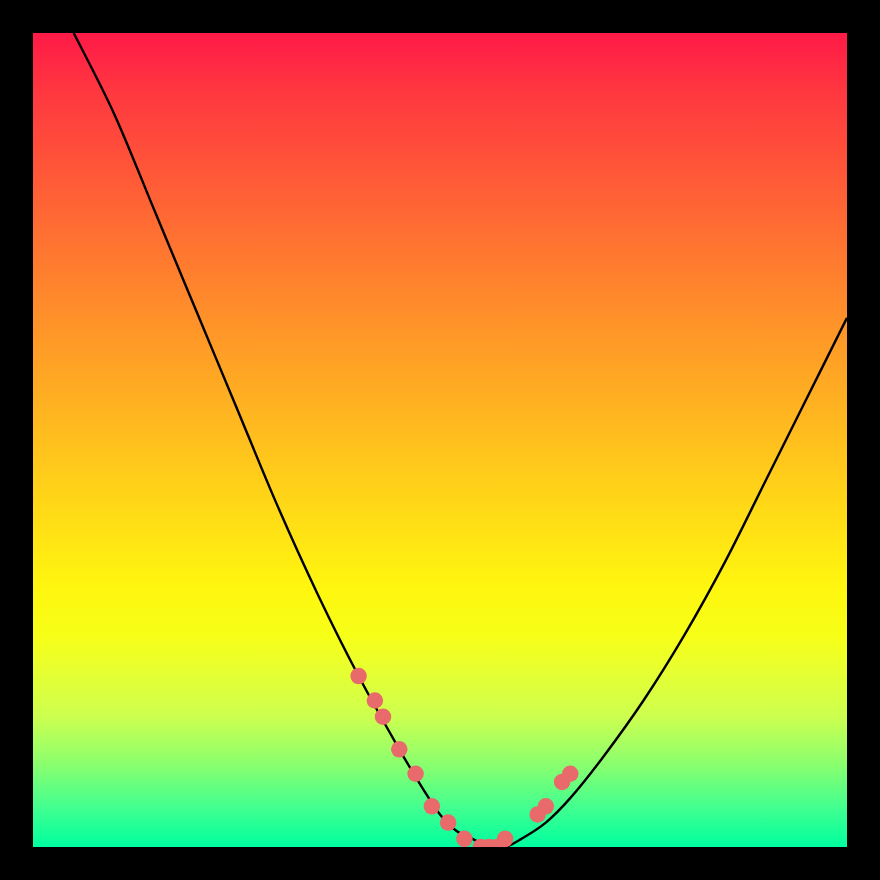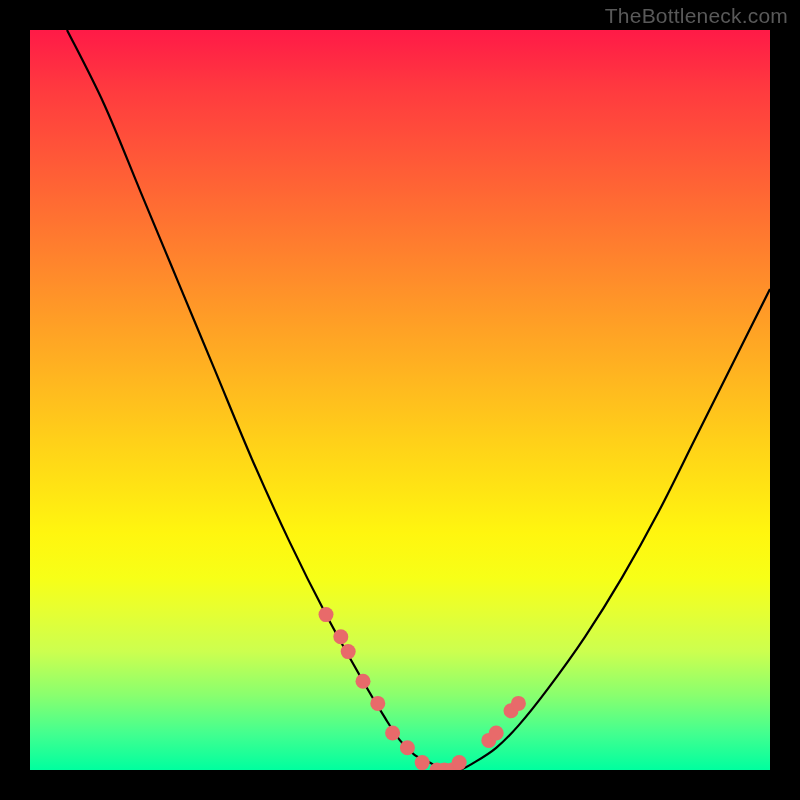--- a/index.html
+++ b/index.html
@@ -55,21 +55,20 @@
     top: 0;
     left: 0;
     width: 740px;
     height: 740px;
   }
 </style>
 </head>
 <body>
 
 <div class="frame">
-  <div class="watermark">TheBottleneck.com</div>
   <div class="plot-area">
     <svg class="curve" viewBox="0 0 740 740">
       <path id="curve-path" fill="none" stroke="#000000" stroke-width="2.2" d="M 37 0 C 43.166666666666664 12.333333333333334, 61.666666666666664 46.866666666666674, 74 74 C 86.33333333333333 101.13333333333333, 98.66666666666667 133.19999999999996, 111 162.79999999999995 C 123.33333333333333 192.39999999999995, 135.66666666666666 221.99999999999997, 148 251.59999999999997 C 160.33333333333334 281.2, 172.66666666666666 310.79999999999995, 185 340.4 C 197.33333333333334 370, 209.66666666666666 400.8333333333333, 222 429.2 C 234.33333333333334 457.56666666666666, 246.66666666666666 484.70000000000005, 259 510.6 C 271.3333333333333 536.5, 283.6666666666667 561.1666666666667, 296 584.6 C 308.3333333333333 608.0333333333333, 323.1333333333333 633.9333333333334, 333 651.2 C 342.8666666666667 668.4666666666667, 349.0333333333333 678.3333333333334, 355.2 688.2 C 361.3666666666667 698.0666666666667, 365.06666666666666 704.2333333333333, 370 710.4 C 374.93333333333334 716.5666666666666, 379.8666666666667 721.5, 384.8 725.2 C 389.73333333333335 728.9000000000001, 394.6666666666667 730.1333333333333, 399.6 732.6 C 404.53333333333336 735.0666666666667, 409.4666666666667 738.7666666666667, 414.40000000000003 740 C 419.33333333333337 741.2333333333333, 424.26666666666665 741.2333333333333, 429.2 740 C 434.1333333333333 738.7666666666667, 437.8333333333333 736.3000000000001, 444 732.6 C 450.1666666666667 728.9, 458.79999999999995 723.9666666666666, 466.2 717.8 C 473.6 711.6333333333333, 479.7666666666667 705.4666666666667, 488.40000000000003 695.6 C 497.03333333333336 685.7333333333333, 506.9 673.4000000000001, 518 658.6 C 529.1 643.8, 542.6666666666666 625.3, 555 606.8 C 567.3333333333334 588.3, 579.6666666666666 568.5666666666667, 592 547.6 C 604.3333333333334 526.6333333333333, 616.6666666666666 504.43333333333334, 629 481 C 641.3333333333334 457.56666666666666, 653.6666666666666 431.6666666666667, 666 407 C 678.3333333333334 382.3333333333333, 690.6666666666666 357.66666666666663, 703 332.99999999999994 C 715.3333333333334 308.33333333333326, 733.8333333333334 271.3333333333333, 740 259"></path>
       <g id="dots">
           <circle cx="296" cy="584.6" r="7.5" fill="#e86a6a"></circle>
           <circle cx="310.8" cy="606.8" r="7.5" fill="#e86a6a"></circle>
           <circle cx="318.2" cy="621.6" r="7.5" fill="#e86a6a"></circle>
           <circle cx="333" cy="651.2" r="7.5" fill="#e86a6a"></circle>
           <circle cx="347.79999999999995" cy="673.4" r="7.5" fill="#e86a6a"></circle>
           <circle cx="362.59999999999997" cy="703" r="7.5" fill="#e86a6a"></circle>

